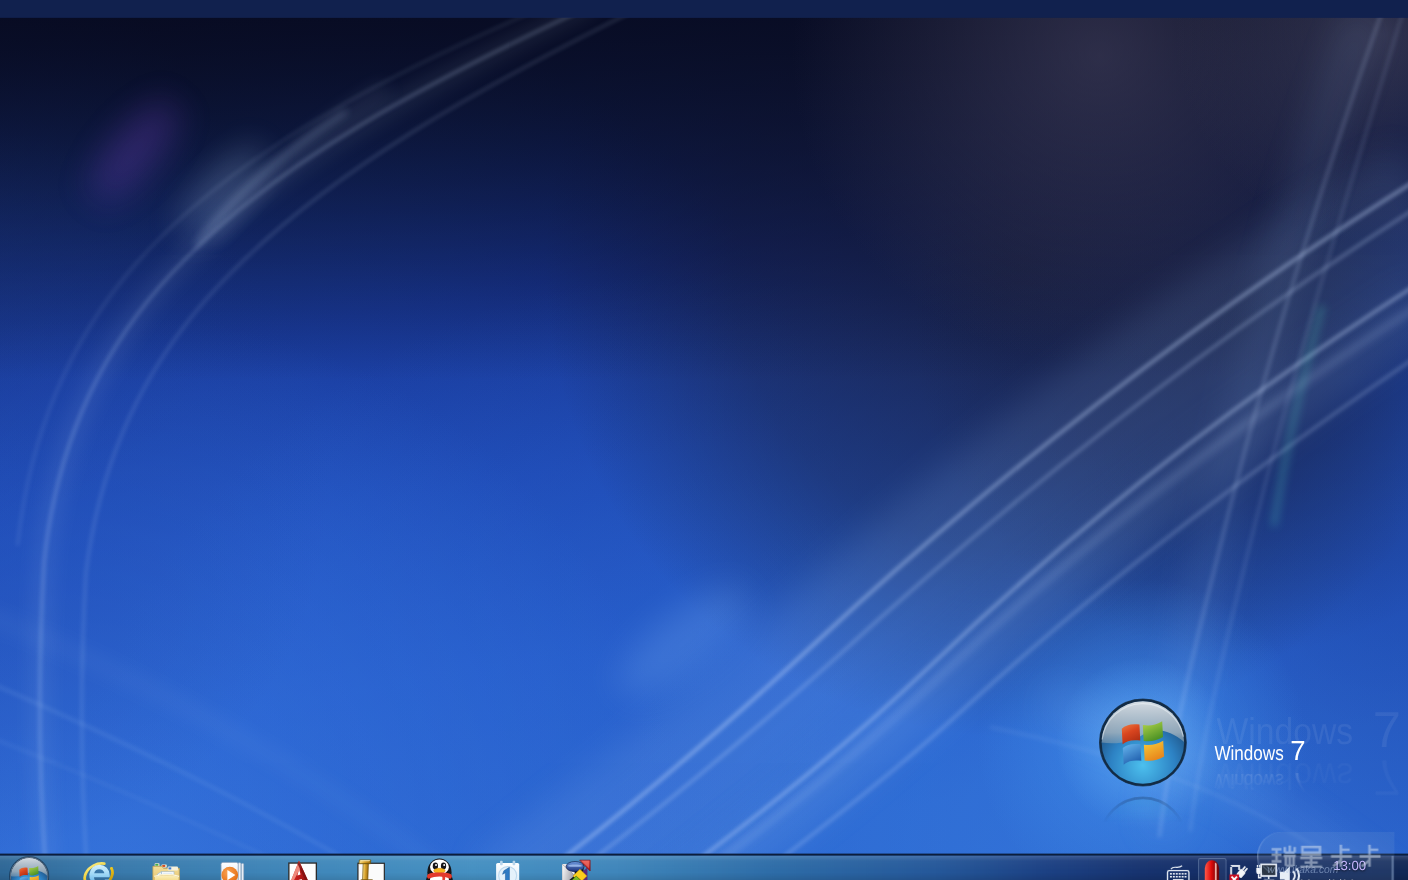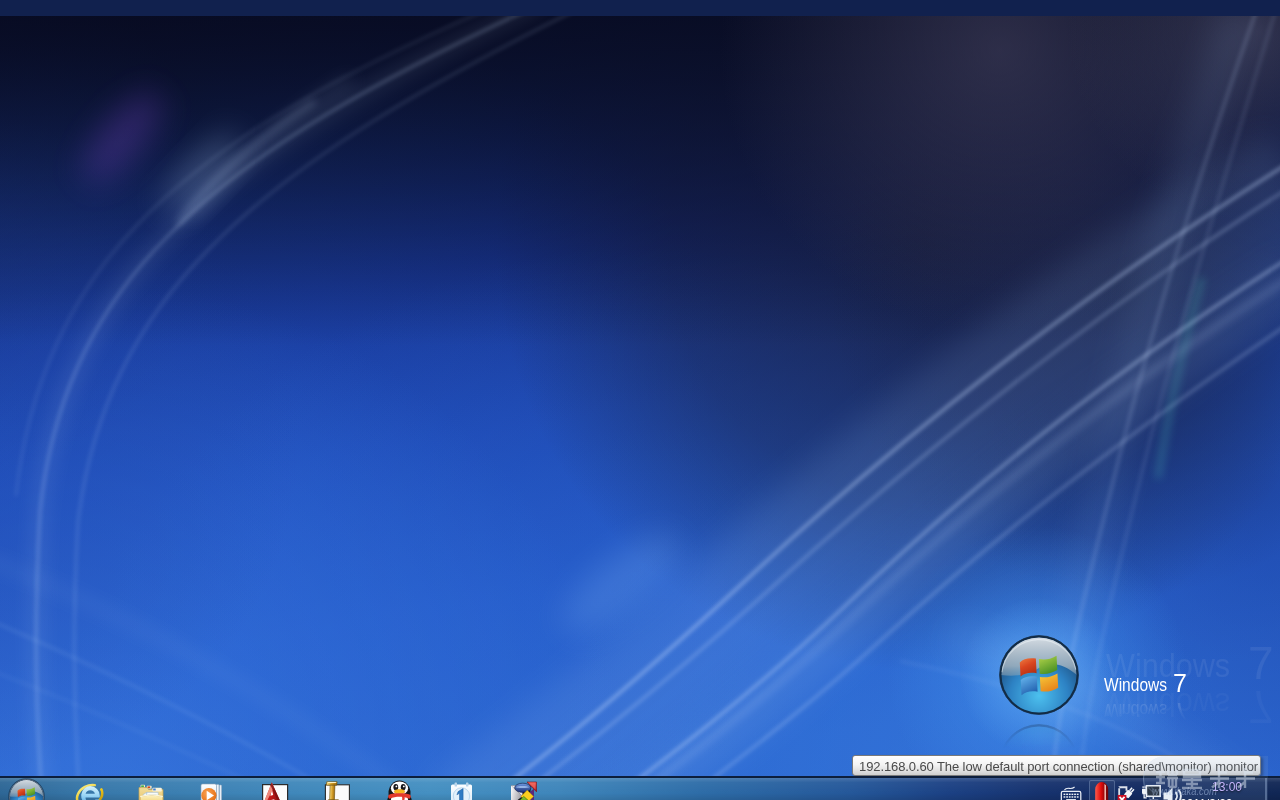--- a/index.html
+++ b/index.html
@@ -217,25 +217,20 @@
 <div class="abs" style="left:1106px;top:666px;width:180px;height:42px;color:rgba(255,255,255,0.035);font-size:34px;white-space:nowrap;transform:scaleY(-1);">
   <span style="display:inline-block;transform:scaleX(0.9);transform-origin:0 0;">Windows</span><span style="font-size:46px;position:absolute;left:142px;top:-10px;">7</span>
 </div>
 <div id="wtxt" class="abs" style="left:1104px;top:658px;width:120px;height:26px;color:#ffffff;font-size:18.5px;white-space:nowrap;">
   <span style="display:inline-block;transform:scaleX(0.84);transform-origin:0 0;letter-spacing:0px;">Windows</span><span style="font-size:25px;font-weight:400;position:absolute;left:69px;top:-5px;">7</span>
 </div>
 <div class="abs" style="left:1104px;top:679px;width:120px;height:26px;color:rgba(255,255,255,0.20);font-size:18.5px;white-space:nowrap;transform:scaleY(-1);-webkit-mask-image:linear-gradient(to top,rgba(0,0,0,1),rgba(0,0,0,0));mask-image:linear-gradient(to top,rgba(0,0,0,1),rgba(0,0,0,0));">
   <span style="display:inline-block;transform:scaleX(0.84);transform-origin:0 0;">Windows</span><span style="font-size:27px;position:absolute;left:69px;top:-6px;">7</span>
 </div>
 
-<div class="abs" id="tooltip" style="left:852px;top:739px;width:409px;height:21px;
-  background:linear-gradient(#ffffff 0%,#f4f4f4 45%,#e2e2e2 75%,#cfcfcf 100%);border:1px solid #7a7a7a;border-radius:3px;
-  box-shadow:2px 2px 3px rgba(0,0,0,0.35);
-  font-size:13px;color:#4a4a4a;line-height:21px;white-space:nowrap;padding-left:6px;letter-spacing:-0.1px;box-sizing:border-box;">
-  192.168.0.60 The low default port connection (shared\monitor) monitor</div>
 
 <div class="abs" id="taskbar" style="left:0;top:760px;width:1280px;height:40px;">
   <div class="abs" style="left:0;top:0;width:1280px;height:1.5px;background:#0c1e3c;"></div>
   <div class="abs" style="left:0;top:1.5px;width:1280px;height:38.5px;
     background:linear-gradient(to right,#2e6796 0px,#3878aa 90px,#3f86b9 260px,#4590c2 430px,#3f86bb 560px,#2e6da8 700px,#25589a 850px,#1c4184 950px,#17336f 1040px,#132a60 1150px,#112755 1280px);"></div>
   <div class="abs" style="left:0;top:1.5px;width:1280px;height:38.5px;
     background:linear-gradient(rgba(255,255,255,0.16) 0%,rgba(255,255,255,0.04) 12%,rgba(255,255,255,0.00) 40%,rgba(0,0,0,0.12) 62%,rgba(0,0,0,0.04) 85%,rgba(255,255,255,0.05) 100%);"></div>
 
   <svg class="abs" style="left:8px;top:2px;" width="37" height="37" viewBox="0 0 37 37">
     <defs>

